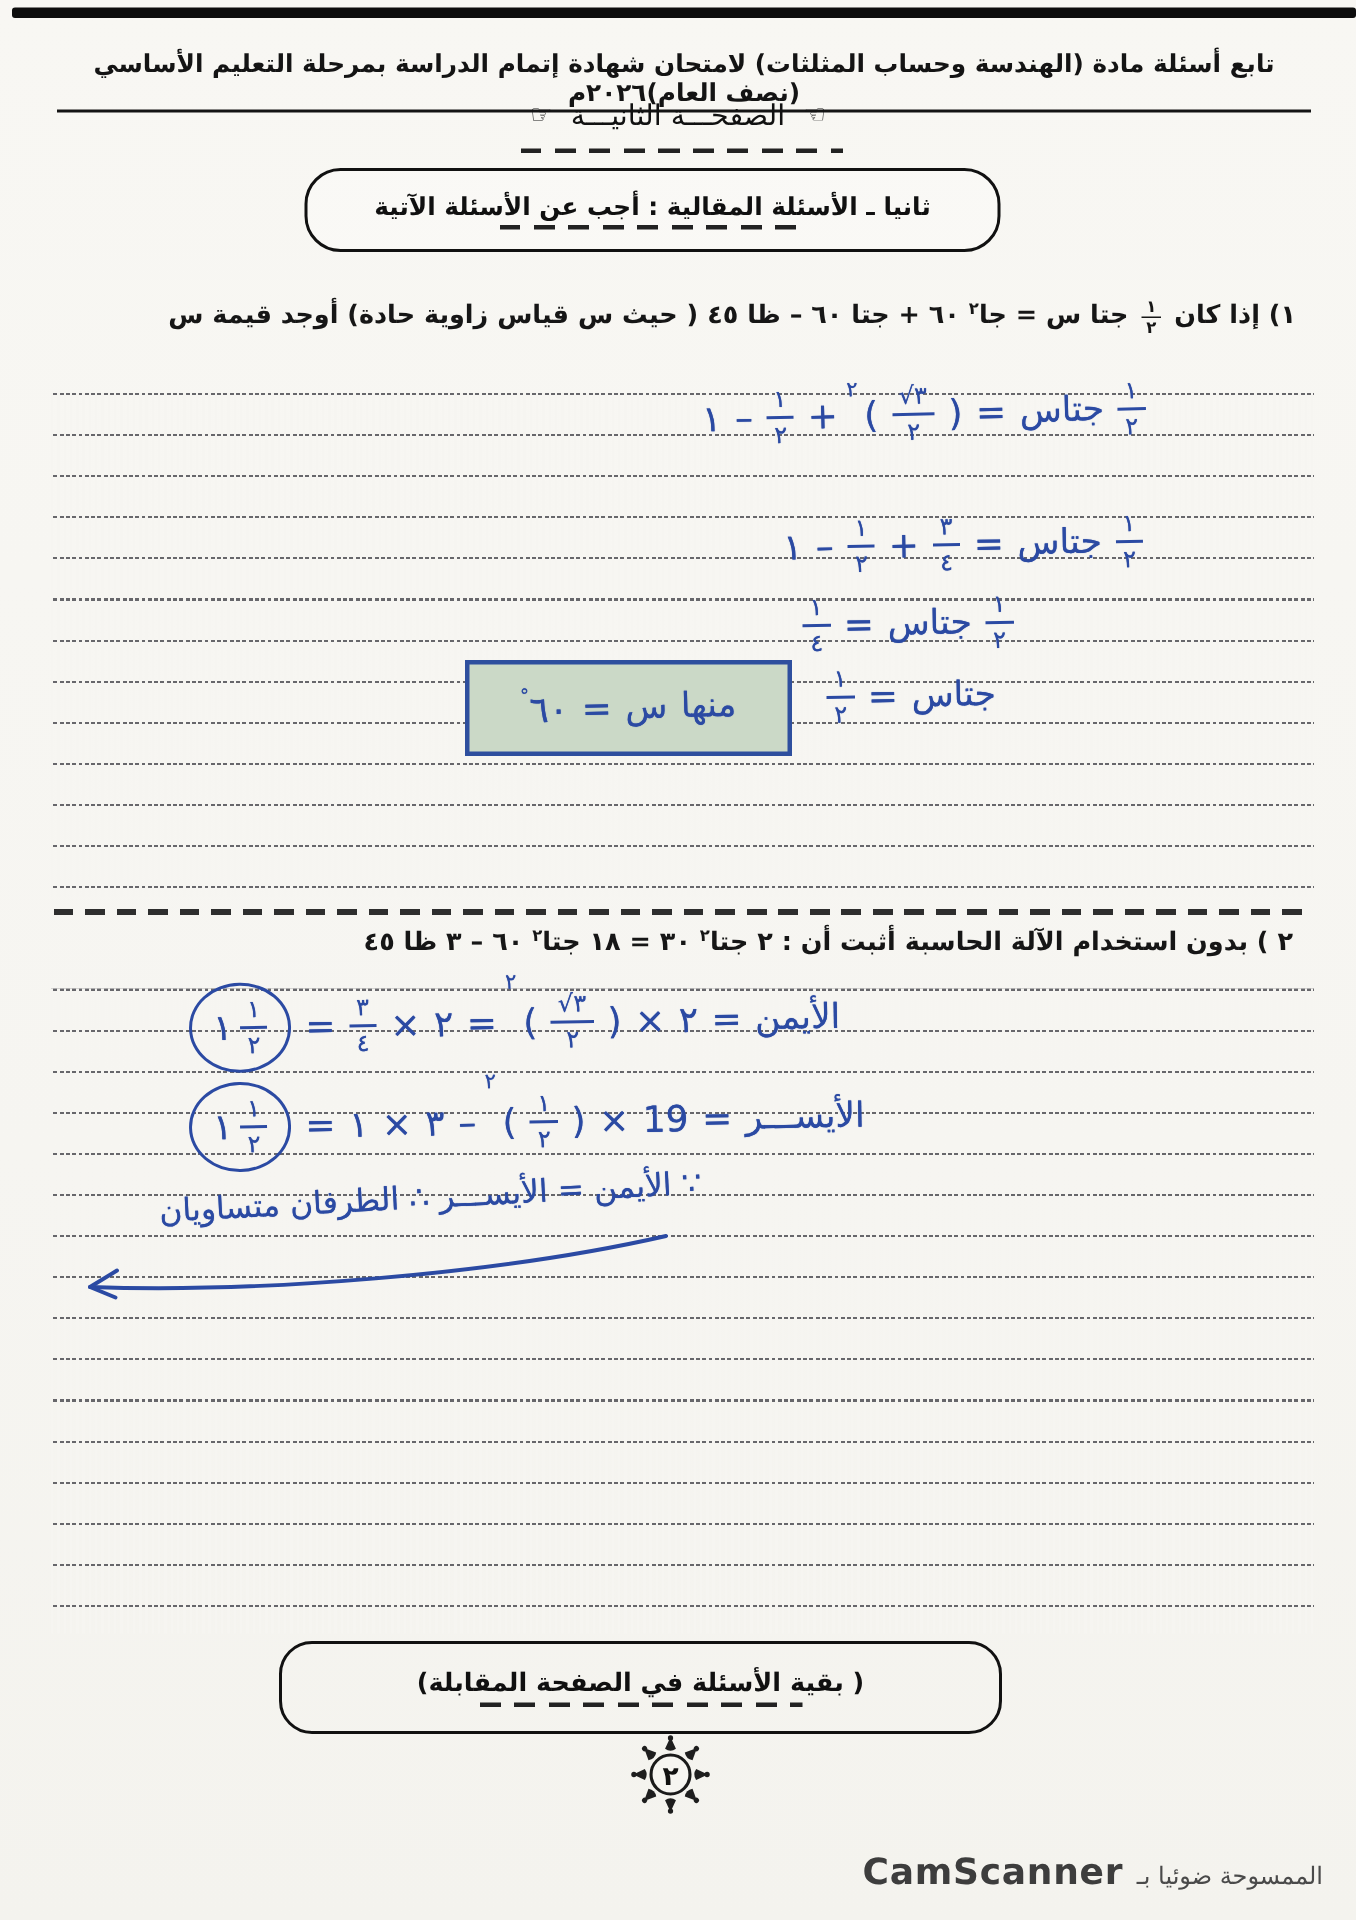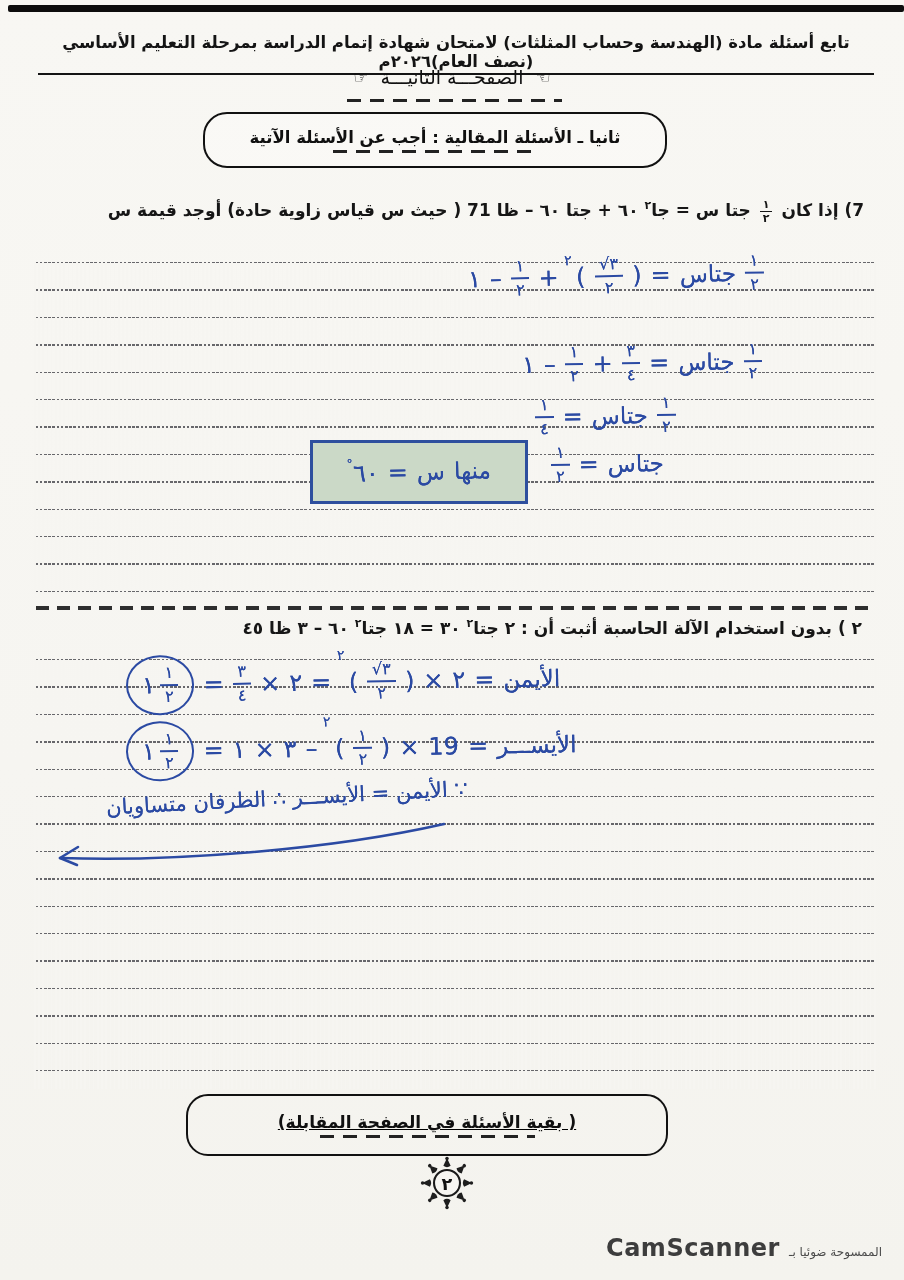--- a/index.html
+++ b/index.html
@@ -53,26 +53,26 @@
   .r1{transform:rotate(-1.4deg);}
   .r2{transform:rotate(-1deg);}
   .ansbox{position:absolute;top:440px;left:310px;width:212px;height:58px;border:3px solid #2e4f9e;
           background:#cbd9c7;display:flex;align-items:center;justify-content:center;}
   .ansbox .eq{position:static;transform:rotate(-1.5deg);}
   .concl{position:absolute;top:788px;left:36px;width:432px;direction:rtl;text-align:right;
          color:#2b4aa3;font-size:21px;transform:rotate(-3deg);text-shadow:0 0 .5px currentColor;}
   .arrow{position:absolute;top:816px;left:20px;}
   
   .footbox{position:absolute;top:1094px;left:186px;width:478px;height:58px;border:2.8px solid #111;
-           border-radius:22px;display:flex;flex-direction:column;align-items:center;justify-content:center;text-decoration:underline;}
+           border-radius:22px;display:flex;flex-direction:column;align-items:center;justify-content:center;}
   .footbox .t{direction:rtl;font-size:17px;font-weight:bold;color:#101010;}
   .footbox .dash{width:215px;margin-top:3px;}
   .sun{position:absolute;top:1156px;left:420px;}
   .camnote{position:absolute;top:1234px;right:22px;display:flex;direction:rtl;align-items:baseline;gap:9px;color:#4a4a4a;}
-  .camnote .ar{font-size:12px;}
+  .camnote .ar{font-size:16px;}
   .camnote .en{font-size:24px;font-weight:600;color:#3d3d3d;letter-spacing:.5px;font-family:"DejaVu Sans",sans-serif;}
 </style>
 </head>
 <body>
 
 <div class="page">
 
   <div class="scanbar"></div>
 
   <div class="hdr">
@@ -85,27 +85,27 @@
     <span class="hand">☞</span>
   </div>
   <div class="dash dash-title"></div>
 
   <div class="secbox">
     <div class="t">ثانيا ـ الأسئلة المقالية : أجب عن الأسئلة الآتية</div>
     <div class="dash"></div>
   </div>
 
   <div class="qline" style="top:198px;right:40px;left:90px;">
-    <span>7) إذا كان</span>
+    <span>١) إذا كان</span>
     <span class="pfr">
         <span class="a">١</span>
         <span class="b">٢</span>
       </span>
     <span>جتا س = جا</span><sup>٢</sup>
-    <span>٦٠ + جتا ٦٠ – ظا 71 ( حيث س قياس زاوية حادة) أوجد قيمة س</span>
+    <span>٦٠ + جتا ٦٠ – ظا ٤٥ ( حيث س قياس زاوية حادة) أوجد قيمة س</span>
   </div>
 
   <div class="ruled up"></div>
   <div class="ruled low"></div>
   <div class="sep"></div>
 
   <div class="eq r1" style="top:256px;right:140px;">
       <span class="tn">١</span>
       <span class="tn">–</span>
       <span class="fr">

